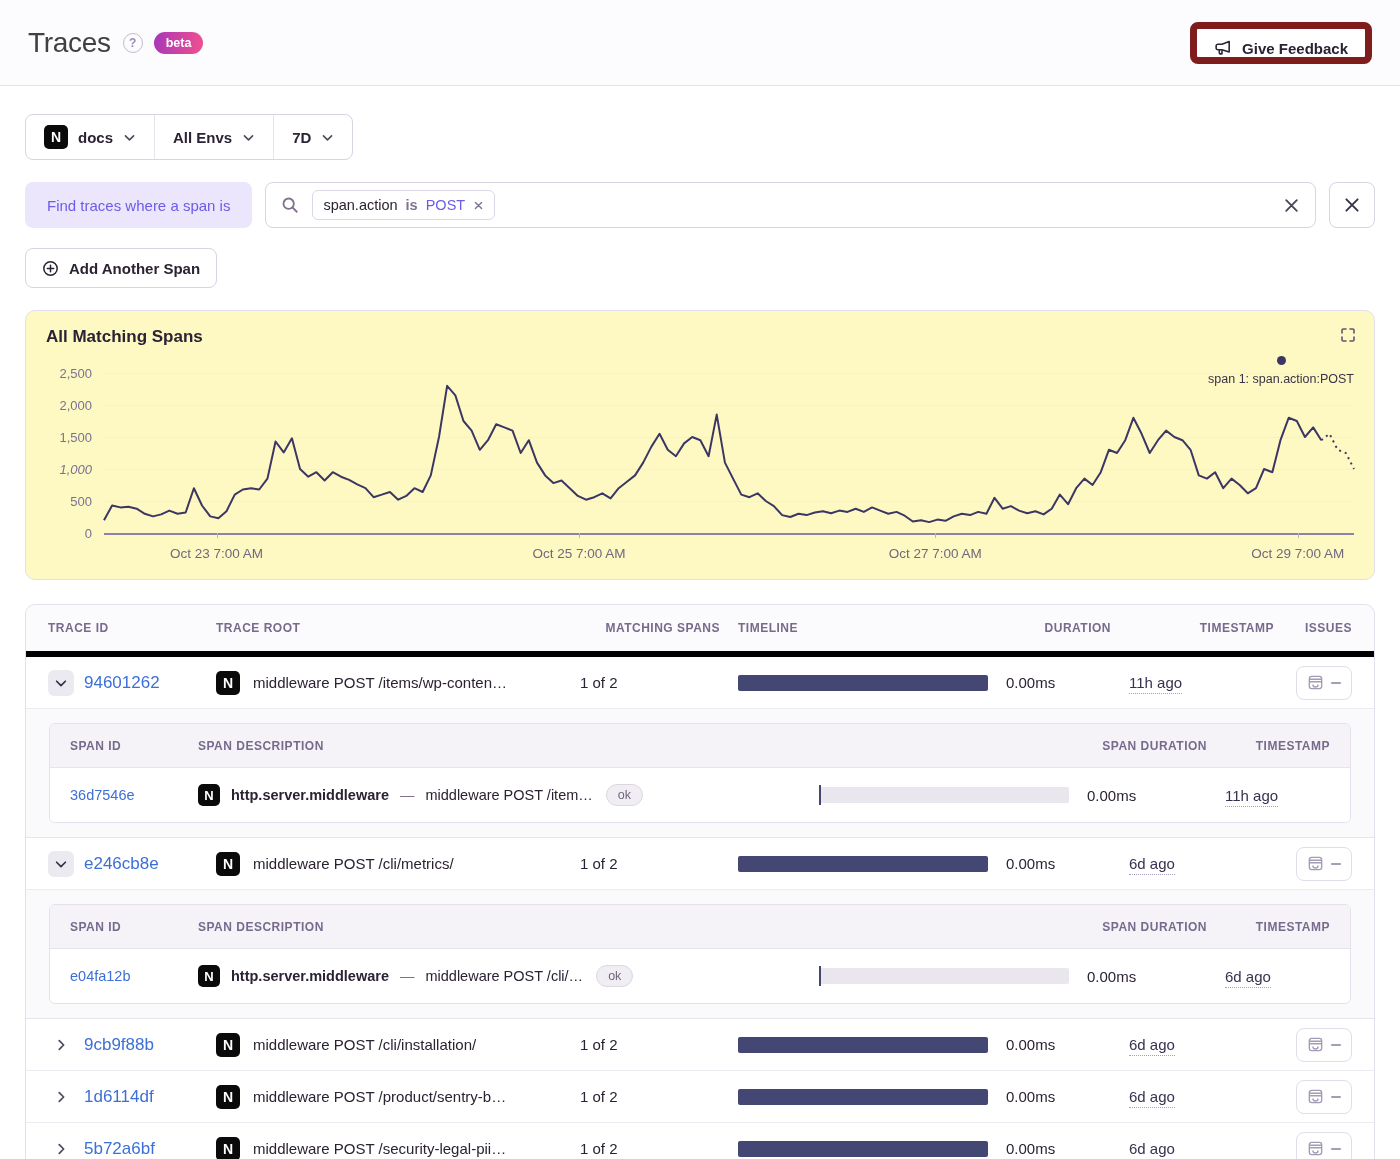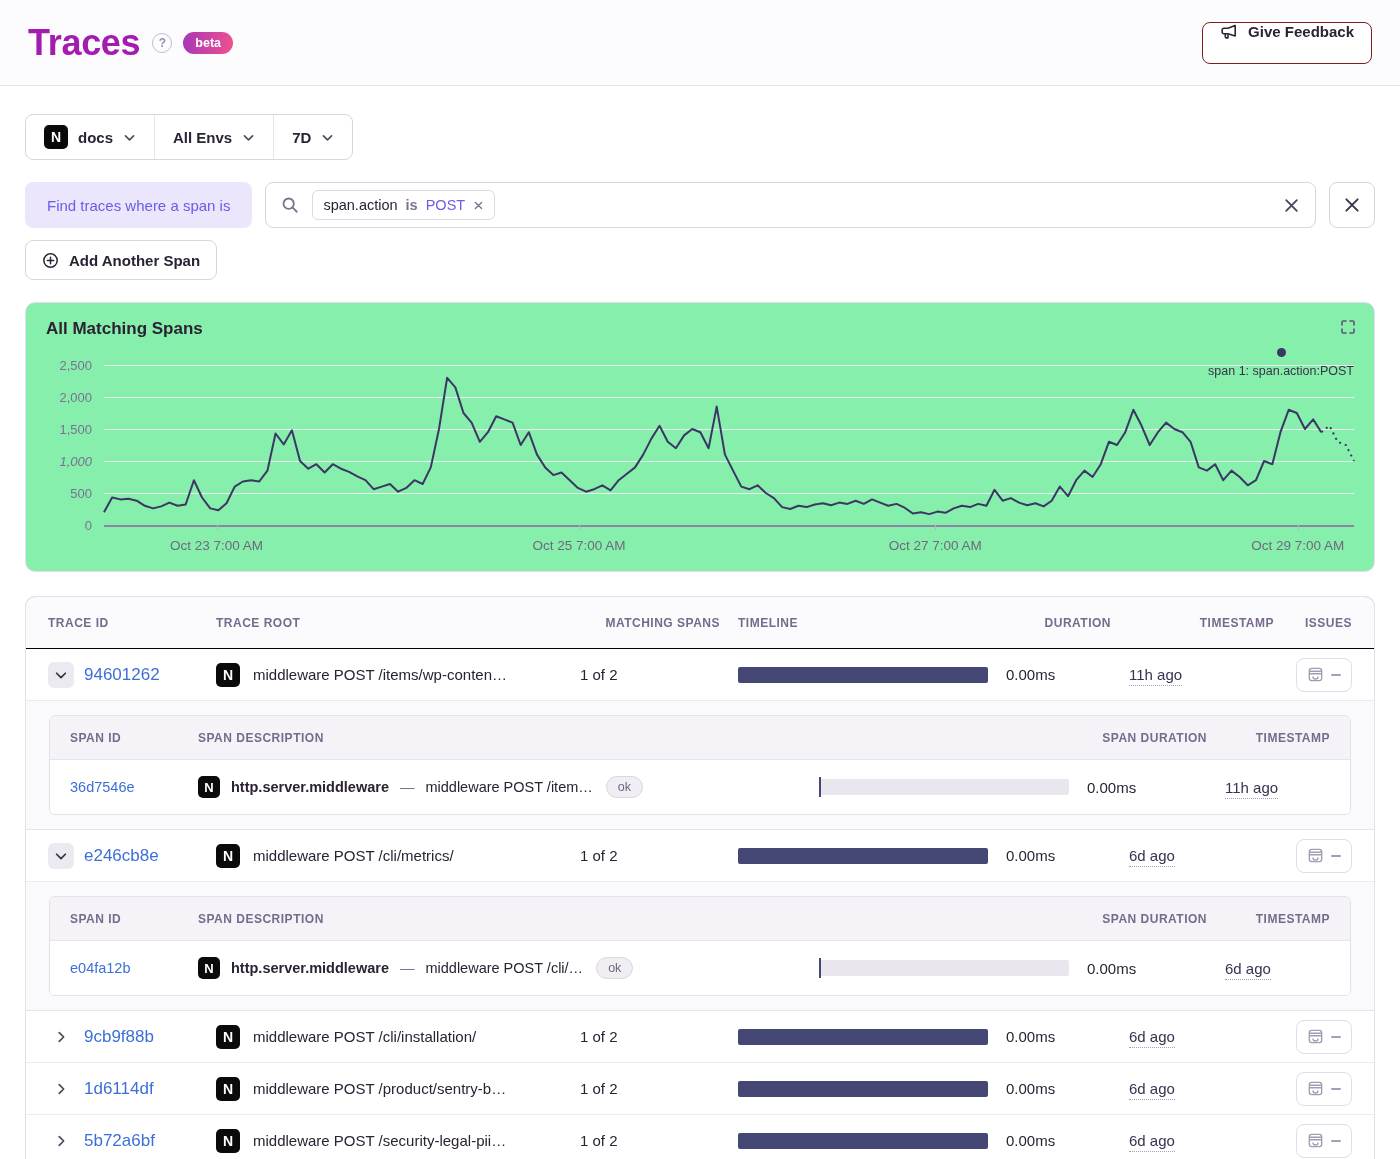--- a/index.html
+++ b/index.html
@@ -4,28 +4,28 @@
 <style>
   * { box-sizing: border-box; margin: 0; padding: 0; }
   html,body { width:1400px; height:1159px; overflow:hidden; background:#fff;
     font-family:"Liberation Sans", sans-serif; color:#2b2233; }
   a { text-decoration:none; cursor:pointer; }
   button { font-family:inherit; cursor:pointer; background:none; border:none; color:inherit; }
 
   
   .app-header { height:86px; background:#fcfbfd; border-bottom:1px solid #e8e4ee;
     display:flex; align-items:center; padding:0 28px; }
-  .page-title { font-size:36px; font-weight:700; letter-spacing:-0.3px; color:#a21caf; }
+  .page-title { font-size:28px; font-weight:400; letter-spacing:-0.3px; color:#404040; }
   .help-icon { width:20px; height:20px; border:1.5px solid #c3bbce; border-radius:50%;
     color:#988dad; font-size:12px; font-weight:700; display:flex; align-items:center;
     justify-content:center; margin-left:12px; }
   .beta-badge { margin-left:11px; background:linear-gradient(95deg,#a737b7,#f0508f);
     color:#fff; font-size:12.5px; font-weight:700; padding:4px 12px; border-radius:20px; }
   .spacer { flex:1; }
-  .feedback-btn { display:flex; align-items:flex-start; gap:10px; border:1px solid #7f1d1d;
+  .feedback-btn { display:flex; align-items:flex-end; gap:10px; border:7px solid #7f1d1d;
     background:#fff; border-radius:8px; height:42px; padding:0 17px; font-size:15px;
     font-weight:700; color:#2b2233; }
 
   .content { padding:28px 25px 0; }
 
   
   .filter-bar { display:inline-flex; align-items:stretch; border:1px solid #d9d3e2;
     border-radius:8px; height:46px; background:#fff; }
   .filter-seg { display:flex; align-items:center; gap:10px; padding:0 18px;
     font-size:15px; font-weight:700; }
@@ -40,26 +40,26 @@
   .find-label { background:#ebe6fb; color:#6b5ce8; border-radius:8px; display:flex;
     align-items:center; padding:0 22px; font-size:15px; font-weight:400; height:46px; }
   .search-box { flex:1; border:1px solid #d9d3e2; border-radius:8px; height:46px;
     display:flex; align-items:center; padding:0 15px; gap:13px; background:#fff; }
   .token { display:flex; align-items:center; gap:8px; border:1px solid #ddd7e5;
     border-radius:6px; padding:6px 10px; font-size:14.5px; background:#fff; }
   .token .key { color:#2b2233; } .token .op { color:#80708f; } .token .val { color:#6b5ce8; }
   .search-clear { margin-left:auto; display:flex; }
   .close-square { width:46px; height:46px; border:1px solid #d9d3e2; border-radius:8px;
     background:#fff; display:flex; align-items:center; justify-content:center; flex-shrink:0; }
-  .add-span-btn { margin-top:12px; display:inline-flex; align-items:center; gap:10px;
+  .add-span-btn { margin-top:20px; display:inline-flex; align-items:center; gap:10px;
     border:1px solid #d9d3e2; border-radius:8px; height:40px; padding:0 16px;
     font-size:15px; font-weight:700; background:#fff; color:#2b2233; }
 
   
-  .panel { border:1px solid #e4dfeb; border-radius:10px; background:#86efac; }
+  .panel { border:1px solid #e4dfeb; border-radius:10px; background:#fef9c3; }
 
   
   .chart-panel { margin-top:22px; padding:16px 20px 12px; position:relative; }
   .chart-title { font-size:17px; font-weight:700; color:#2b2233; }
   .expand-btn { position:absolute; top:16px; right:18px; display:flex; }
   .legend { position:absolute; top:45px; right:20px; display:flex; align-items:center;
     gap:7px; font-size:12.5px; color:#3a3246;flex-direction:column; }
   .legend-dot { width:9px; height:9px; border-radius:50%; background:#3c3664; }
   .chart-area { position:relative; margin-top:26px; height:160px; display:flex; }
   .ycol { position:relative; width:58px; flex-shrink:0; }
@@ -71,21 +71,21 @@
   .xtick { position:absolute; top:100%; width:1px; height:5px; background:#b9b3c8; }
   #chart-svg { position:absolute; left:0; top:0; width:100%; height:100%; overflow:visible; }
   .xlabels { position:relative; height:28px; margin-left:58px; margin-top:6px; }
   .xlab { position:absolute; transform:translateX(-50%); top:7px; font-size:13.5px;
     color:#71687e; white-space:nowrap; }
 
   
   .table-panel { margin-top:24px; overflow:hidden; }
   .trow { display:grid; grid-template-columns:150px minmax(0,1fr) 140px 250px 105px 145px 60px;
     column-gap:18px; align-items:center; padding:0 22px; }
-  .thead { height:52px; background:#fbfafc; border-bottom:1px solid #000000;
+  .thead { height:52px; background:#fbfafc; border-bottom:6px solid #000000;
     color:#776b8c; font-size:12px; font-weight:700; letter-spacing:0.5px; }
   .thead .right { text-align:right; }
   .trace-row { height:52px; border-bottom:1px solid #eeeaf2; background:#fff; }
   .cell-id { display:flex; align-items:center; gap:10px; }
   .toggle-btn { width:26px; height:26px; border-radius:6px; background:#eceaf1;
     display:flex; align-items:center; justify-content:center; flex-shrink:0; }
   .toggle-plain { width:26px; height:26px; display:flex; align-items:center;
     justify-content:center; flex-shrink:0; }
   .id-link { color:#3d6fd8; font-size:17px; }
   .id-link.sm { font-size:14.5px; }

